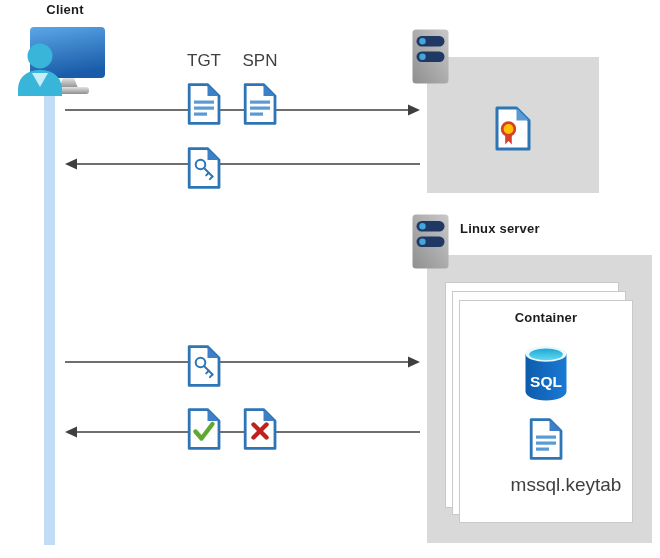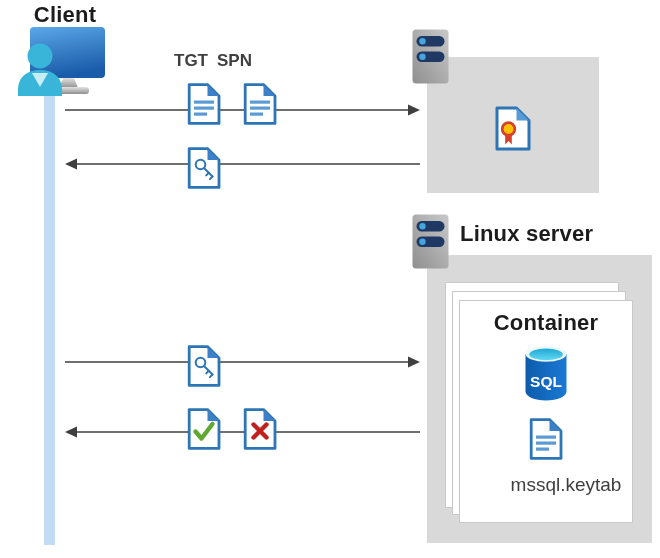--- a/index.html
+++ b/index.html
@@ -8,23 +8,23 @@
     --box-gray:#d9d9d9; --lifeline-blue:#c3dcf5; --arrow-gray:#3f3f3f;
     --server-bar:#1f3864; --server-dot:#45a5dd; --person-teal:#3ab5da; --sql-rim:#e9f8fc;
     --heading-text:#1c1c1c; --secondary-text:#3f3f3f;
   }
   html,body{margin:0;padding:0;background:#fff;}
   #canvas{
     position:relative;width:660px;height:558px;background:#fff;overflow:hidden;
     font-family:"Liberation Sans",sans-serif;
   }
   .abs{position:absolute;}
-  .heading{font-weight:bold;font-size:22px;color:var(--heading-text);letter-spacing:.2px;}
+  .heading{font-weight:bold;font-size:13px;color:var(--heading-text);letter-spacing:.2px;}
   .plain{font-size:19px;color:var(--secondary-text);}
-  .small-label{font-size:17px;color:var(--secondary-text);text-align:left;font-weight:bold;}
+  .small-label{font-size:17px;color:var(--secondary-text);text-align:center;}
   .gray-box{background:var(--box-gray);}
   .page{background:#fff;border:1.5px solid #c9c9c9;box-sizing:border-box;}
   .lifeline{background:var(--lifeline-blue);}
   .center{text-align:center;}
   svg{display:block;}
 </style>
 </head>
 <body>
 
 <svg width="0" height="0" style="position:absolute" aria-hidden="true">
@@ -128,21 +128,21 @@
     </g>
     <g style="fill:var(--arrow-gray)" stroke="none">
       <polygon points="408,104.5 408,115.5 420,110"></polygon>
       <polygon points="77,158.5 77,169.5 65,164"></polygon>
       <polygon points="408,356.5 408,367.5 420,362"></polygon>
       <polygon points="77,426.5 77,437.5 65,432"></polygon>
     </g>
   </svg>
 
   <div class="abs small-label" style="left:174px;top:51px;width:60px;z-index:2;">TGT</div>
-  <div class="abs small-label" style="left:217px;top:51px;width:60px;z-index:2;">SPN</div>
+  <div class="abs small-label" style="left:230px;top:51px;width:60px;z-index:2;">SPN</div>
 
   <svg class="abs" style="left:186px;top:82px;z-index:2;" width="36" height="44" viewBox="0 0 36 44">
       <use href="#sym-doc-text"></use>
     </svg>
   <svg class="abs" style="left:242px;top:82px;z-index:2;" width="36" height="44" viewBox="0 0 36 44">
       <use href="#sym-doc-text"></use>
     </svg>
   <svg class="abs" style="left:186px;top:146px;z-index:2;" width="36" height="44" viewBox="0 0 36 44">
       <use href="#sym-doc-key"></use>
     </svg>

